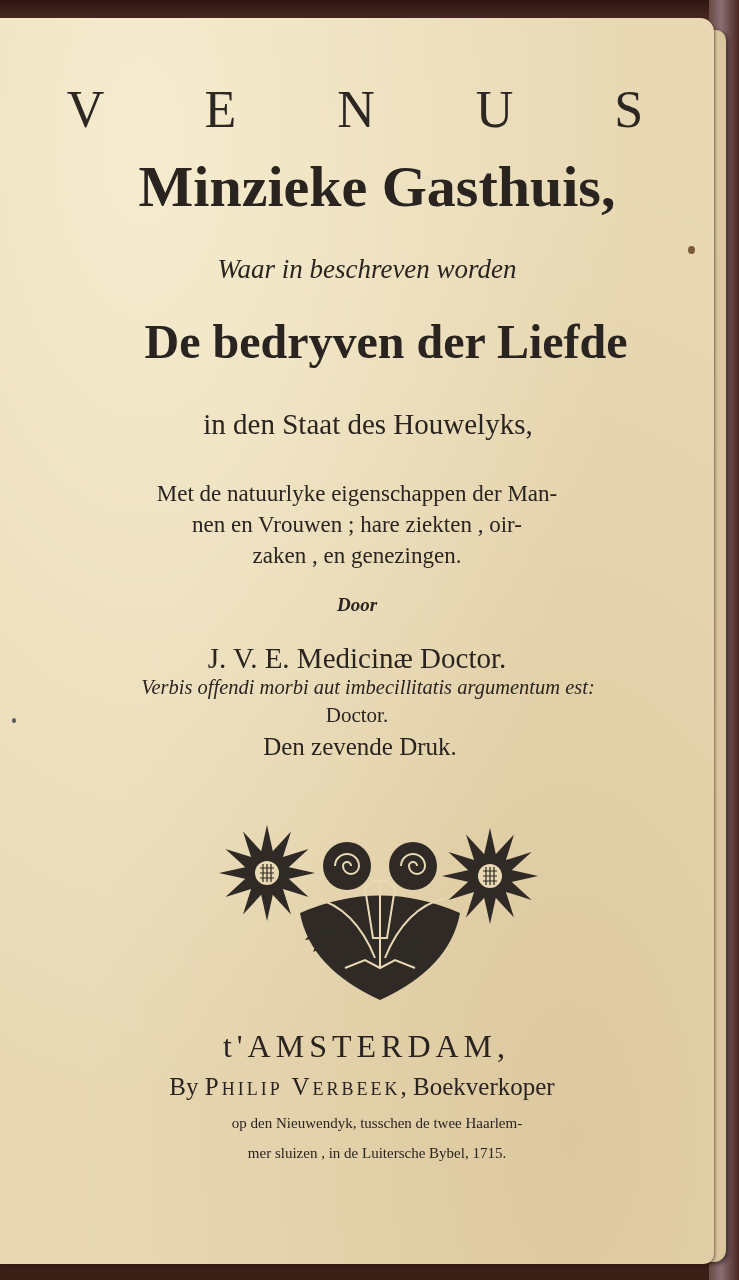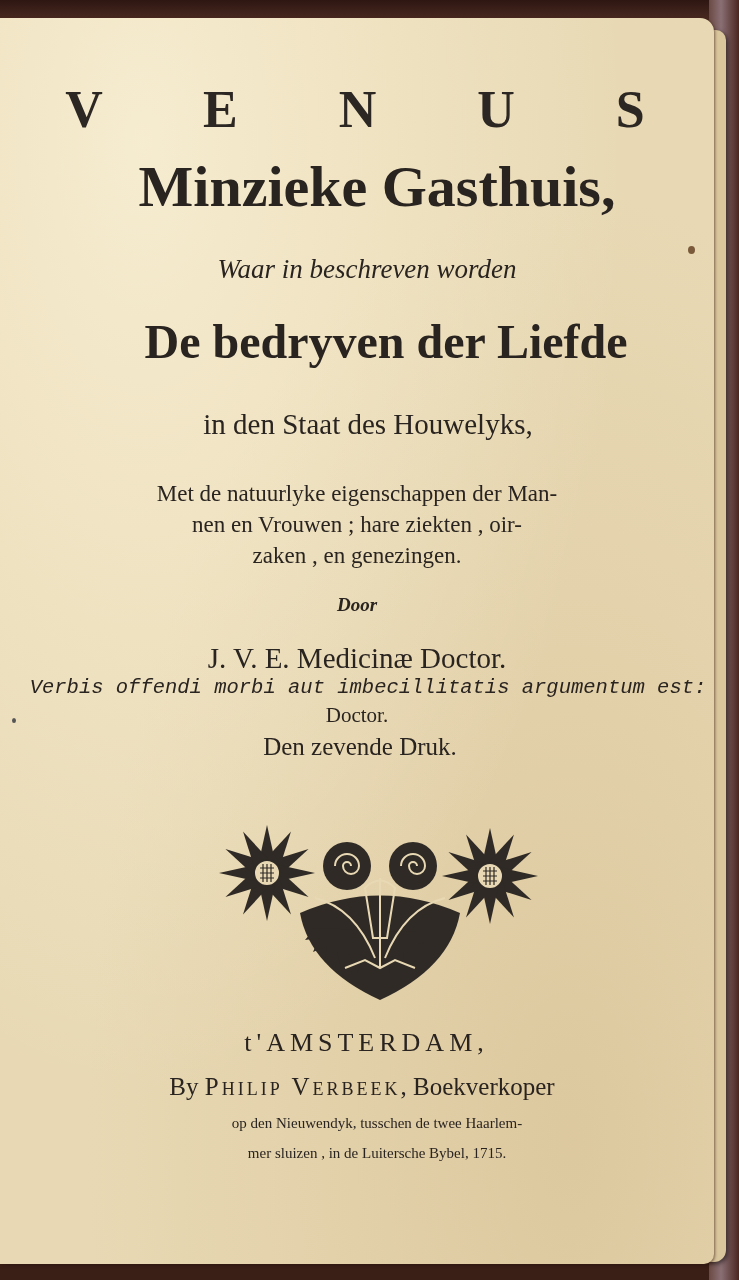--- a/index.html
+++ b/index.html
@@ -27,34 +27,34 @@
     position: absolute; left: 0; top: 18px; width: 714px; height: 1246px;
     background:
       radial-gradient(ellipse at 20% 10%, rgba(255,248,225,0.6), rgba(255,248,225,0) 60%),
       radial-gradient(ellipse at 80% 90%, rgba(200,170,120,0.35), rgba(200,170,120,0) 60%),
       #e8d9b4;
     border-radius: 0 14px 10px 0;
     box-shadow: 1px 1px 3px rgba(60,30,20,0.6);
     color: #2a2420;
   }
   .line { position: absolute; left: 0; width: 714px; text-align: center; white-space: nowrap; }
-  .venus { top: 62px; font-size: 52px; letter-spacing: 44px; padding-left: 40px; box-sizing: border-box; font-weight: bold; color: #2d2723; }
+  .venus { top: 62px; font-size: 52px; letter-spacing: 44px; padding-left: 40px; box-sizing: border-box; font-weight: normal; color: #2d2723; }
   .gasthuis { top: 135px; font-size: 58px; font-weight: bold; color: #2a2420; padding-left: 40px; box-sizing: border-box; }
   .waar { top: 236px; font-size: 27px; font-style: italic; padding-left: 20px; box-sizing: border-box; }
   .bedryven { top: 296px; font-size: 48px; font-weight: bold; padding-left: 58px; box-sizing: border-box; }
   .staat { top: 390px; font-size: 29px; padding-left: 22px; box-sizing: border-box; }
   .met { top: 460px; font-size: 23px; }
   .met span { display: block; line-height: 31px; }
   .door { top: 576px; font-size: 19px; font-style: italic; font-weight: bold; }
   .jve { top: 624px; font-size: 29px; }
-  .verbis { top: 658px; font-size: 20.5px; font-style: italic; padding-left: 22px; box-sizing: border-box; font-family: Liberation Mono, monospace; }
+  .verbis { top: 658px; font-size: 20.5px; font-style: italic; padding-left: 22px; box-sizing: border-box; }
   .cicero { top: 685px; font-size: 21px; }
   .druk { top: 715px; font-size: 25px; padding-left: 6px; box-sizing: border-box; }
   .ornament { position: absolute; left: 215px; top: 800px; width: 330px; height: 185px; }
-  .amsterdam { top: 1010px; font-size: 26px; letter-spacing: 5px; padding-left: 19px; box-sizing: border-box; }
+  .amsterdam { top: 1010px; font-size: 32px; letter-spacing: 5px; padding-left: 19px; box-sizing: border-box; }
   .publisher { top: 1055px; font-size: 25px; padding-left: 10px; box-sizing: border-box; }
   .publisher .sc { letter-spacing: 3px; font-variant: small-caps; }
   .address { top: 1090px; font-size: 15px; padding-left: 20px; }
   .address span { display: block; line-height: 30px; }
   .speck { position: absolute; border-radius: 50%; background: #7a5a3a; }
 </style>
 </head>
 <body>
 
 <div class="bg-top"></div>

